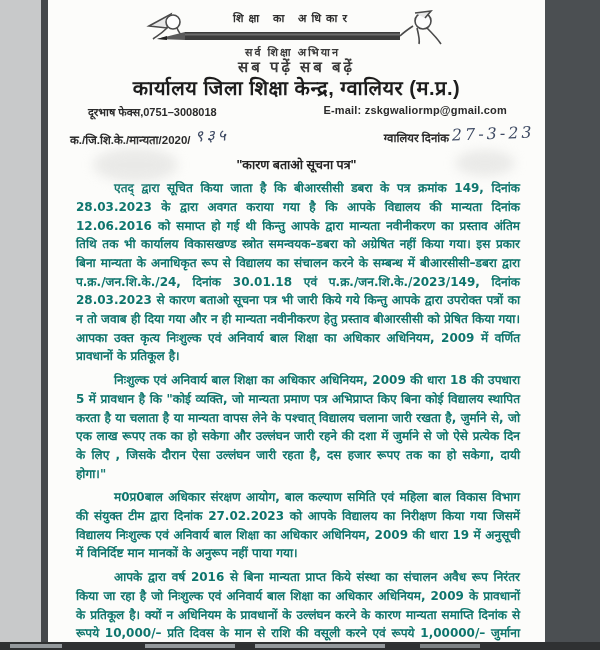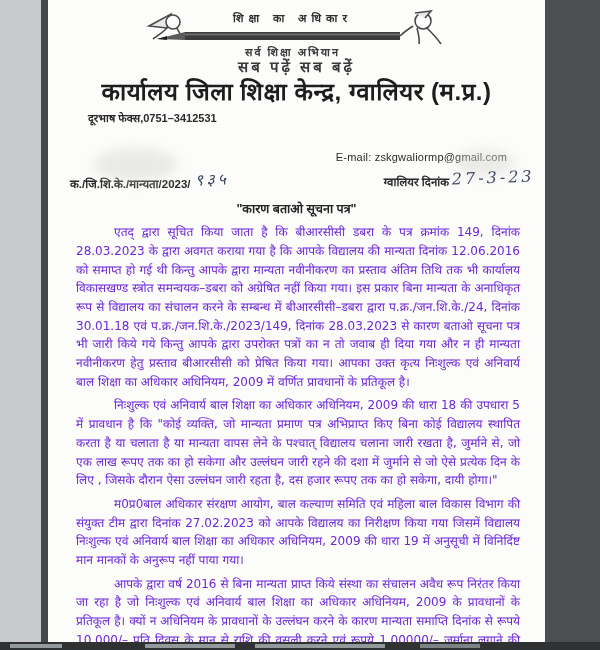--- a/index.html
+++ b/index.html
@@ -24,42 +24,42 @@
   .logo { position:relative; width:340px; height:64px; margin:6px auto 0; }
   .logo svg { position:absolute; left:0; top:0; }
   .logo-title { position:absolute; left:0; right:8px; top:4px; text-align:center;
     font-weight:bold; font-size:11px; letter-spacing:5px; color:#2e2e2e;
     font-family:"DejaVu Sans",sans-serif; }
   .logo-sub1 { position:absolute; left:0; right:8px; top:38px; text-align:center;
     font-weight:bold; font-size:11px; letter-spacing:2px; color:#3a3a3a; }
   .logo-sub2 { position:absolute; left:0; right:0; top:50px; text-align:center;
     font-weight:bold; font-size:15px; letter-spacing:3px; color:#3a3a3a; }
 
-  .office-title { text-align:center; font-size:24px; font-weight:bold; color:#1d1d1d;
+  .office-title { text-align:center; font-size:20px; font-weight:bold; color:#1d1d1d;
     margin-top:4px; letter-spacing:.5px; }
   .contact-row { display:flex; justify-content:space-between; padding:3px 38px 0 40px;
     font-size:11px; font-weight:bold; color:#2b2b2b; }
-  .contact-row .email { font-weight:normal; letter-spacing:.2px;margin-top:41px; }
+  .contact-row .email { font-weight:bold; letter-spacing:.2px; }
 
   .ref-row { display:flex; justify-content:space-between; align-items:flex-start;
     padding:8px 8px 0 22px; font-size:11.5px; font-weight:bold; color:#2b2b2b; }
   .handwrite { display:inline-block; color:#3e4a63; font-size:16px; font-weight:normal;
     transform:rotate(-2deg) translateY(-3px); letter-spacing:3px;
     font-family:"DejaVu Serif",serif; font-style:italic; }
   .ref-left .handwrite { margin-left:4px; }
   .ref-right { margin-right:2px; }
 
   .subject { text-align:center; font-size:12.5px; font-weight:bold; color:#252525;
     margin-top:10px; line-height:13.6px; }
   .subject div { margin-bottom:.5px; }
 
   .body-text { padding:6px 25px 0 28px; }
   .body-text p { font-size:12px; line-height:18.7px; text-align:justify;
-    text-indent:38px; color:#6d28d9; margin-bottom:5px;
-    font-family:"DejaVu Sans",sans-serif; }
+    text-indent:38px; color:#0f766e; margin-bottom:5px;
+    font-family:"DejaVu Sans",sans-serif;font-weight:bold; }
 </style>
 </head>
 <body>
 
 <div class="canvas">
 
   <div class="backdrop-right"></div>
   <div class="page-left-edge"></div>
 
   <div class="page">
@@ -90,27 +90,27 @@
         </g>
       </svg>
       <div class="logo-title">शिक्षा का अधिकार</div>
       <div class="logo-sub1">सर्व शिक्षा अभियान</div>
       <div class="logo-sub2">सब पढ़ें सब बढ़ें</div>
     </div>
 
     <div class="office-title">कार्यालय जिला शिक्षा केन्द्र, ग्वालियर (म.प्र.)</div>
 
     <div class="contact-row">
-      <span class="phone">दूरभाष फेक्स,0751–3412531</span>
+      <span class="phone">दूरभाष फेक्स,0751–3008018</span>
       <span class="email">E-mail: zskgwaliormp@gmail.com</span>
     </div>
 
     <div class="ref-row">
       <span class="ref-left">
-        <span>क./जि.शि.के./मान्यता/2023/</span><span class="handwrite">९३५</span>
+        <span>क./जि.शि.के./मान्यता/2020/</span><span class="handwrite">९३५</span>
       </span>
       <span class="ref-right">
         <span>ग्वालियर दिनांक</span>
         <span class="handwrite">27-3-23</span>
       </span>
     </div>
 
     <div class="subject">
       <div>"कारण बताओ सूचना पत्र"</div>
     </div>

